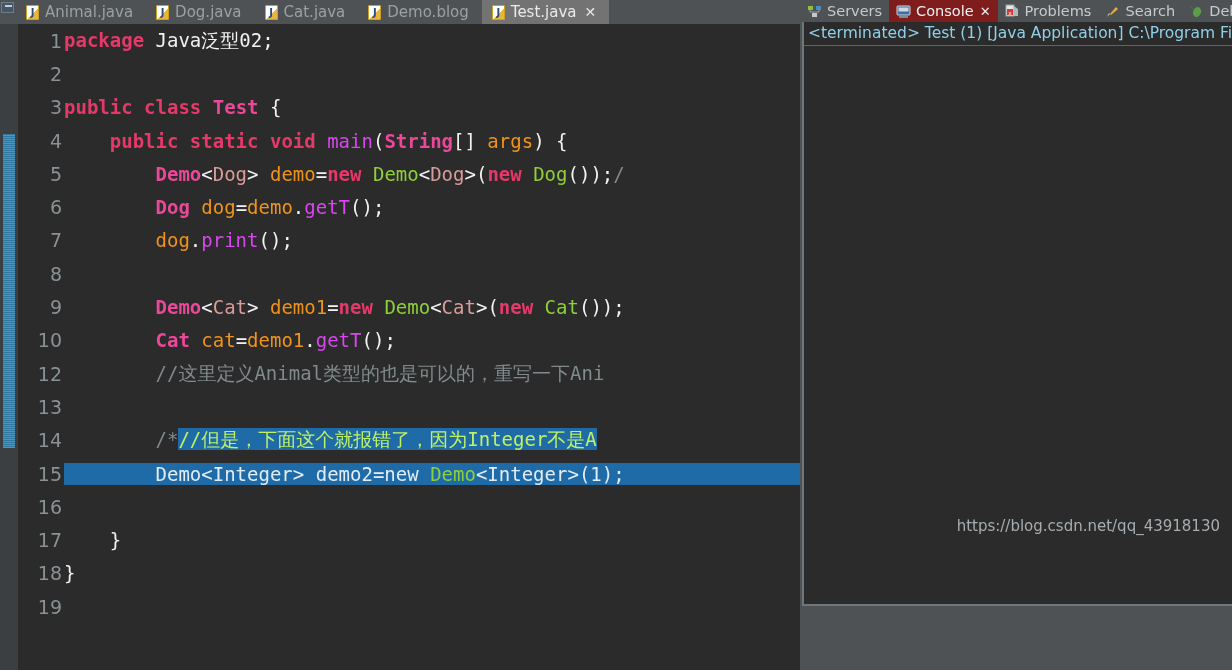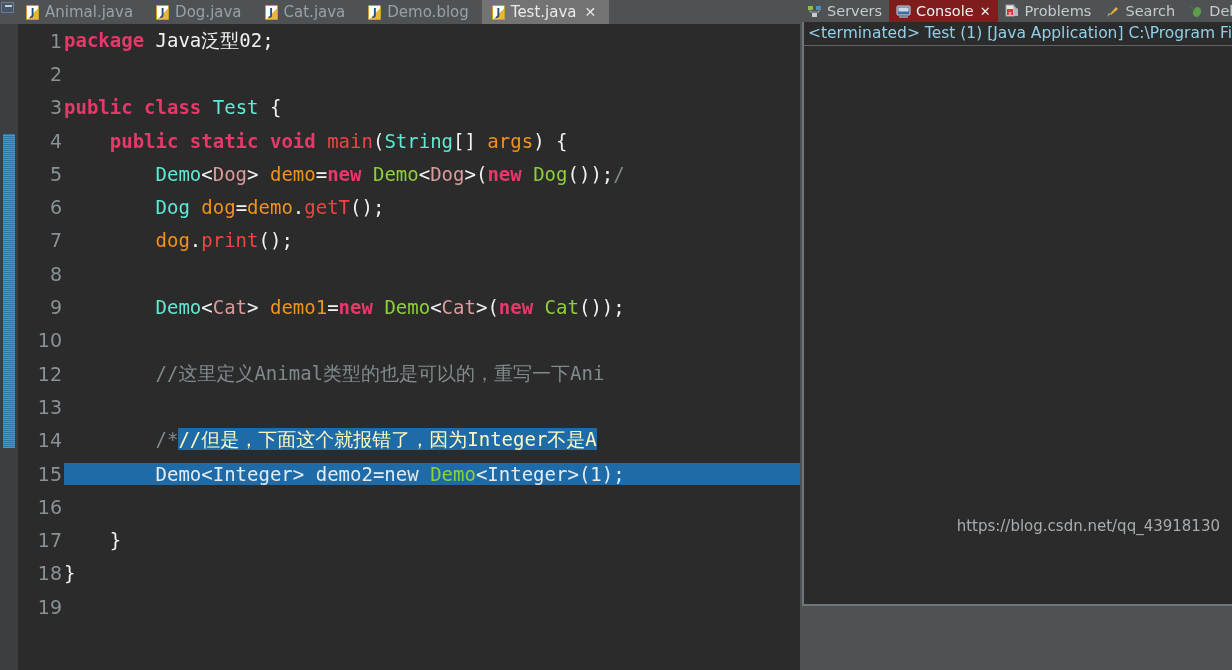--- a/index.html
+++ b/index.html
@@ -171,31 +171,31 @@
     user-select: none;
   }
   .linetext {
     flex: 1 1 auto;
     white-space: pre;
     overflow: hidden;
   }
 
   
   .kw   { color: #e5396a; font-weight: bold; }
-  .typ  { color: #5eead4; font-weight: normal; }
+  .typ  { color: #ec4899; font-weight: bold; }
   .typl { color: #8ed038; }
   .gen  { color: #dc9b9b; }
   .var  { color: #f0931a; }
-  .meth { color: #ef4444; }
+  .meth { color: #d946ef; }
   .plain{ color: #f2f2f2; }
   .num  { color: #f2f2f2; }
   .cmt  { color: #808a8d; }
 
   
-  .sel { background: #1e6ba8; color: #fef9c3; text-align: right; }
+  .sel { background: #1e6ba8; color: #bef264; text-align: right; }
   .line.selected .linetext { background: #1e6ba8; }
   .line.selected .linetext .plain,
   .line.selected .linetext .typ,
   .line.selected .linetext .gen,
   .line.selected .linetext .var,
   .line.selected .linetext .kw,
   .line.selected .linetext .num,
   .line.selected .linetext .op { color: #e3ecf3; font-weight: normal; }
 
   
@@ -312,21 +312,21 @@
       <div class="code-area" id="code-area">
           <div class="line"><span class="lineno">1</span><span class="linetext"><span class="kw">package</span><span class="plain"> </span><span class="plain">Java泛型02;</span></span></div>
           <div class="line"><span class="lineno">2</span><span class="linetext"></span></div>
           <div class="line"><span class="lineno">3</span><span class="linetext"><span class="kw">public</span><span class="plain"> </span><span class="kw">class</span><span class="plain"> </span><span class="typ">Test</span><span class="plain"> {</span></span></div>
           <div class="line"><span class="lineno">4</span><span class="linetext"><span class="plain">    </span><span class="kw">public</span><span class="plain"> </span><span class="kw">static</span><span class="plain"> </span><span class="kw">void</span><span class="plain"> </span><span class="meth">main</span><span class="plain">(</span><span class="typ">String</span><span class="plain">[] </span><span class="var">args</span><span class="plain">) {</span></span></div>
           <div class="line"><span class="lineno">5</span><span class="linetext"><span class="plain">        </span><span class="typ">Demo</span><span class="plain">&lt;</span><span class="gen">Dog</span><span class="plain">&gt; </span><span class="var">demo</span><span class="plain">=</span><span class="kw">new</span><span class="plain"> </span><span class="typl">Demo</span><span class="plain">&lt;</span><span class="gen">Dog</span><span class="plain">&gt;(</span><span class="kw">new</span><span class="plain"> </span><span class="typl">Dog</span><span class="plain">());</span><span class="cmt">/</span></span></div>
           <div class="line"><span class="lineno">6</span><span class="linetext"><span class="plain">        </span><span class="typ">Dog</span><span class="plain"> </span><span class="var">dog</span><span class="plain">=</span><span class="var">demo</span><span class="plain">.</span><span class="meth">getT</span><span class="plain">();</span></span></div>
           <div class="line"><span class="lineno">7</span><span class="linetext"><span class="plain">        </span><span class="var">dog</span><span class="plain">.</span><span class="meth">print</span><span class="plain">();</span></span></div>
           <div class="line"><span class="lineno">8</span><span class="linetext"></span></div>
           <div class="line"><span class="lineno">9</span><span class="linetext"><span class="plain">        </span><span class="typ">Demo</span><span class="plain">&lt;</span><span class="gen">Cat</span><span class="plain">&gt; </span><span class="var">demo1</span><span class="plain">=</span><span class="kw">new</span><span class="plain"> </span><span class="typl">Demo</span><span class="plain">&lt;</span><span class="gen">Cat</span><span class="plain">&gt;(</span><span class="kw">new</span><span class="plain"> </span><span class="typl">Cat</span><span class="plain">());</span></span></div>
-          <div class="line"><span class="lineno">10</span></div>
+          <div class="line"><span class="lineno">10</span><span class="linetext"><span class="plain">        </span><span class="typ">Cat</span><span class="plain"> </span><span class="var">cat</span><span class="plain">=</span><span class="var">demo1</span><span class="plain">.</span><span class="meth">getT</span><span class="plain">();</span></span></div>
           <div class="line"><span class="lineno">12</span><span class="linetext"><span class="plain">        </span><span class="cmt">//这里定义Animal类型的也是可以的，重写一下Ani</span></span></div>
           <div class="line"><span class="lineno">13</span><span class="linetext"></span></div>
           <div class="line"><span class="lineno">14</span><span class="linetext"><span class="plain">        </span><span class="cmt">/*</span><span class="cmt sel">//但是，下面这个就报错了，因为Integer不是A</span></span></div>
           <div class="line selected"><span class="lineno">15</span><span class="linetext"><span class="plain">        </span><span class="typ">Demo</span><span class="plain">&lt;</span><span class="gen">Integer</span><span class="plain">&gt; </span><span class="var">demo2</span><span class="plain">=</span><span class="kw">new</span><span class="plain"> </span><span class="typl">Demo</span><span class="plain">&lt;</span><span class="gen">Integer</span><span class="plain">&gt;(</span><span class="num">1</span><span class="plain">);</span></span></div>
           <div class="line"><span class="lineno">16</span><span class="linetext"></span></div>
           <div class="line"><span class="lineno">17</span><span class="linetext"><span class="plain">    }</span></span></div>
           <div class="line"><span class="lineno">18</span><span class="linetext"><span class="plain">}</span></span></div>
           <div class="line"><span class="lineno">19</span><span class="linetext"></span></div>
         </div>
     </div>

